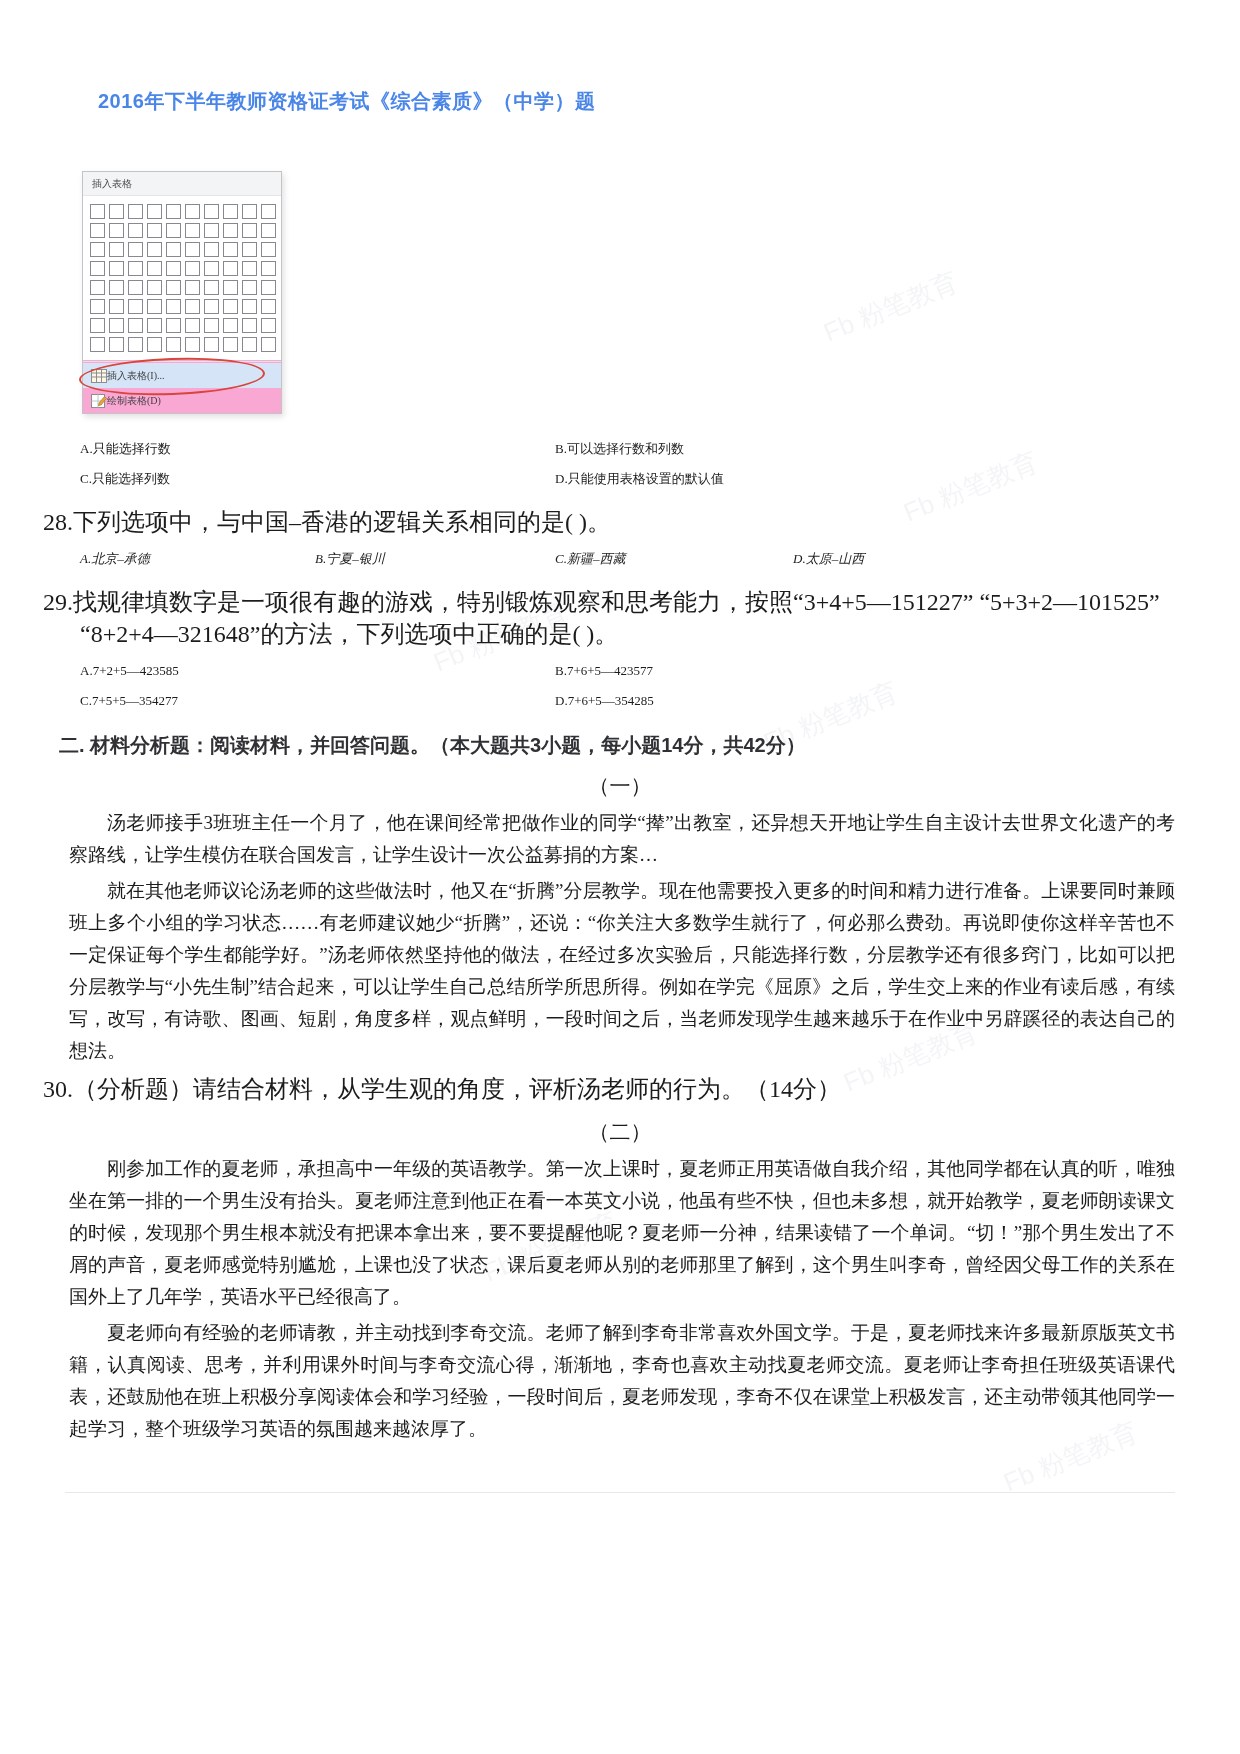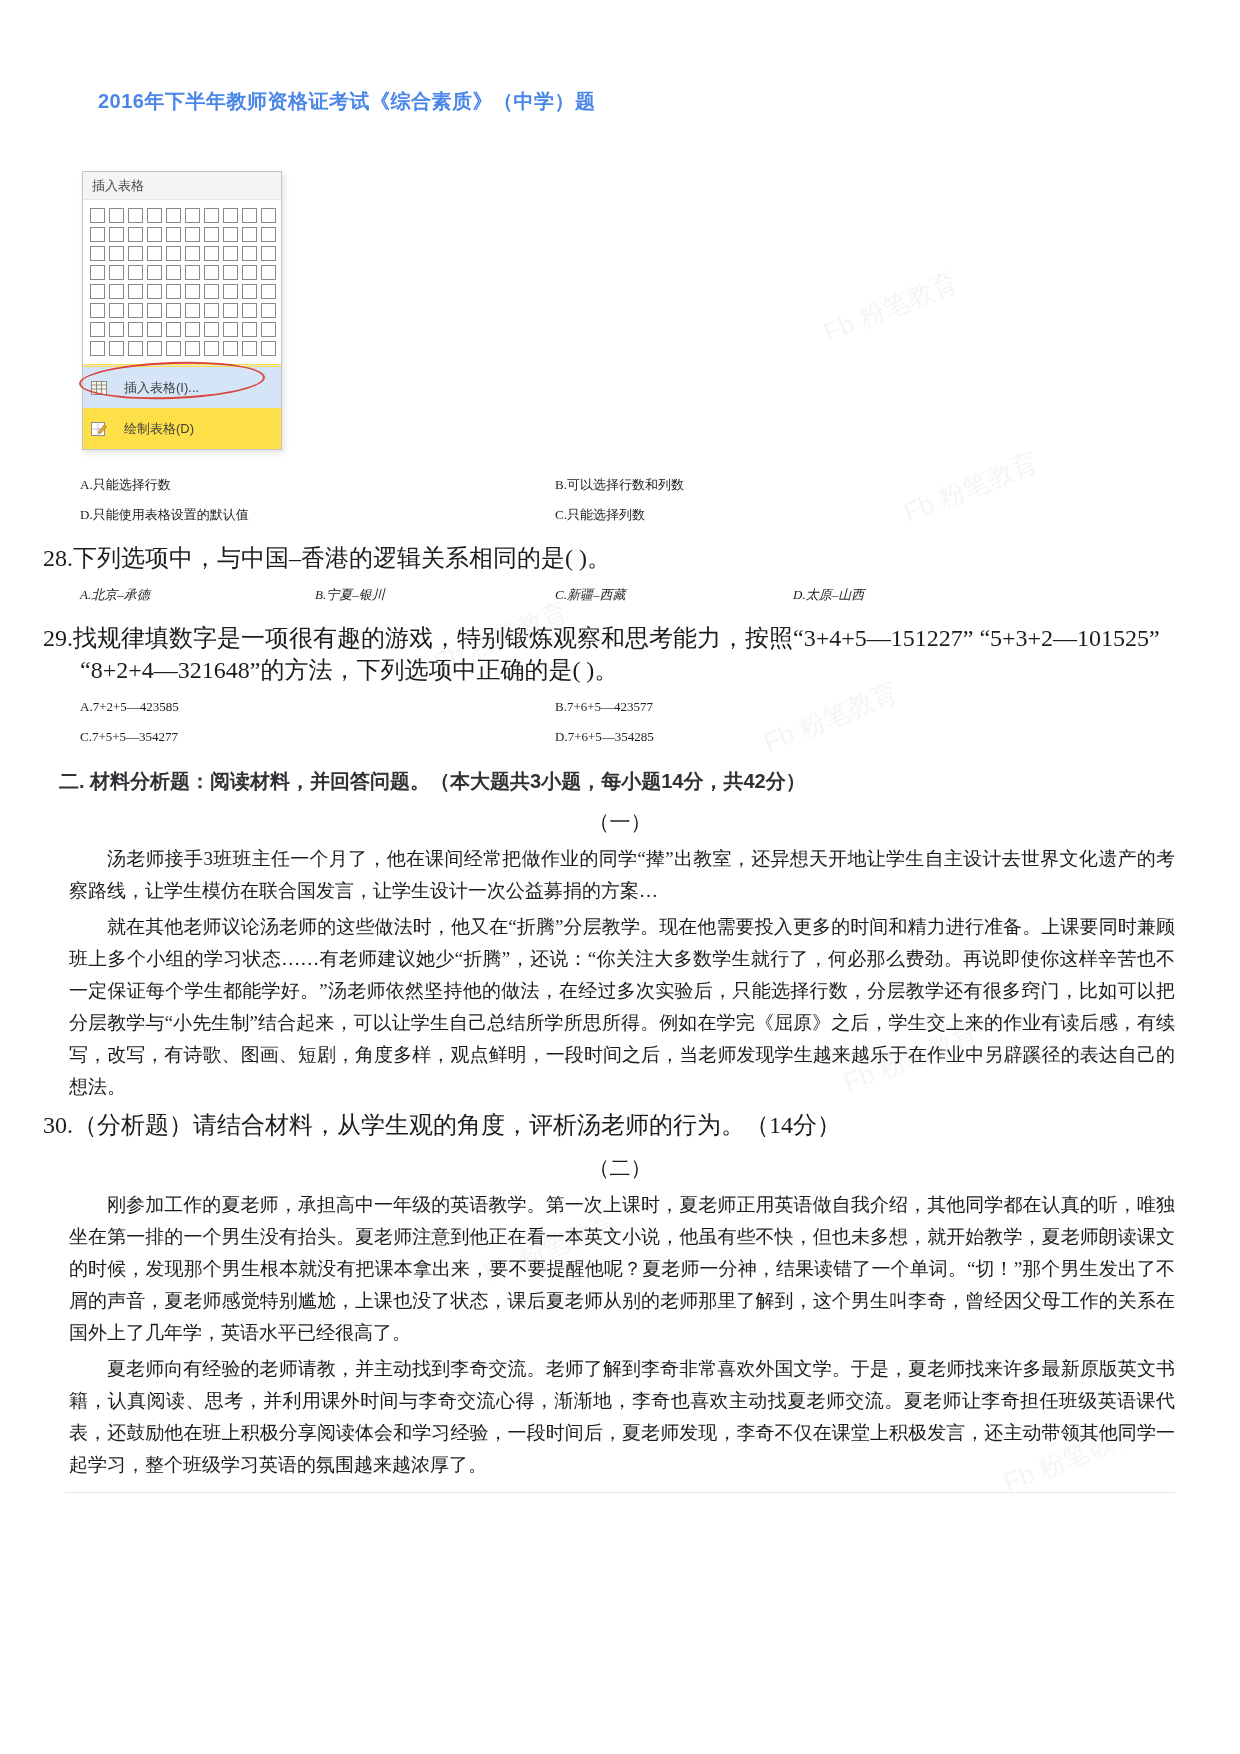--- a/index.html
+++ b/index.html
@@ -37,24 +37,24 @@
     font-weight: 600;
     color: #4a86e8;
     letter-spacing: 0.5px;
   }
 
   
   .dropdown {
     margin: 56px 0 0 17px;
     width: 198px;
     border: 1px solid #c3c4c6;
-    background: #fde047;
+    background: #f9a8d4;
     box-shadow: 2px 3px 6px rgba(0,0,0,0.12);
-    font-family: Liberation Sans, sans-serif;
-    font-size: 13px;
+    font-family: Liberation Serif, serif;
+    font-size: 10px;
     color: #3f3f3f;
   }
   .dd-header {
     padding: 5px 9px 4px 9px;
     background: #f3f4f5;
     border-bottom: 1px solid #e4e5e6;
     color: #4a4a4a;
   }
   .dd-grid {
     display: grid;
@@ -68,22 +68,22 @@
     width: 15px; height: 15px;
     background: #ffffff;
     border: 1.5px solid #86898f;
     box-sizing: border-box;
   }
   .dd-sep { border-top: 1px solid #e2e3e4; margin: 1px 0; }
   .dd-item {
     position: relative;
     display: flex;
     align-items: center;
-    gap: 17px;
-    padding: 12px 8px;
+    gap: 0;
+    padding: 4px 8px;
     height: 17px;
     color: #3f3f3f;
   }
   .dd-item.highlighted { background: #d5e5f7; }
   .dd-icon { width: 16px; height: 14px; display: inline-block; flex: 0 0 16px; }
   .red-ellipse {
     position: absolute;
     left: -4px; top: -5px;
     width: 182px; height: 33px;
     border: 2px solid #d8453c;
@@ -270,22 +270,22 @@
         </span>
         <span>绘制表格(D)</span>
       </div>
     </div>
 
     <div class="spacer-md"></div>
 
     <div class="opts two-col">
       <span>A.只能选择行数</span>
       <span>B.可以选择行数和列数</span>
+      <span>C.只能选择列数</span>
       <span>D.只能使用表格设置的默认值</span>
-      <span>C.只能选择列数</span>
     </div>
 
     <div class="spacer-sm"></div>
 
     <p class="question">28.下列选项中，与中国–香港的逻辑关系相同的是( )。</p>
     <div class="spacer-xs"></div>
     <div class="opts four-col">
       <span>A.北京–承德</span>
       <span>B.宁夏–银川</span>
       <span>C.新疆–西藏</span>

